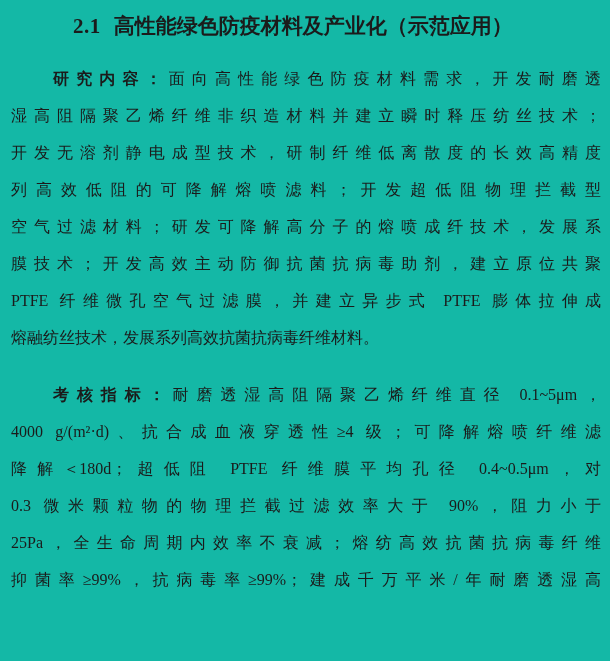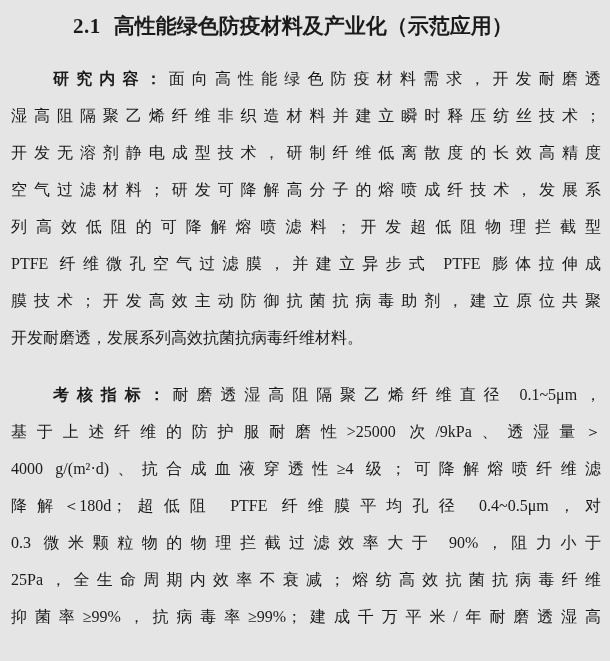--- a/index.html
+++ b/index.html
@@ -5,21 +5,21 @@
   html, body {
     margin: 0;
     padding: 0;
     background: #ffffff;
   }
   .page {
     position: relative;
     width: 610px;
     height: 661px;
     box-sizing: border-box;
-    background: #e5e5e5;
+    background: #14b8a6;
     color: #1b1b1b;
     font-family: "Liberation Serif", "DejaVu Serif", serif;
     padding: 8px 9px 0 11px;
     overflow: hidden;
   }
   .doc-title {
     font-size: 21px;
     font-weight: bold;
     line-height: 37px;
     padding-left: 62px;
@@ -56,32 +56,31 @@
   <div class="doc-title">
     <span class="title-number">2.1</span><span>高性能绿色防疫材料及产业化（示范应用）</span>
   </div>
 
   <div class="paragraph">
     <div class="line first-line">
       <span class="run-label">研究内容：</span><span>面向高性能绿色防疫材料需求，开发耐磨透</span>
     </div>
     <div class="line">湿高阻隔聚乙烯纤维非织造材料并建立瞬时释压纺丝技术；</div>
     <div class="line">开发无溶剂静电成型技术，研制纤维低离散度的长效高精度</div>
+    <div class="line">列高效低阻的可降解熔喷滤料；开发超低阻物理拦截型</div>
     <div class="line">空气过滤材料；研发可降解高分子的熔喷成纤技术，发展系</div>
-    <div class="line">列高效低阻的可降解熔喷滤料；开发超低阻物理拦截型</div>
+    <div class="line">膜技术；开发高效主动防御抗菌抗病毒助剂，建立原位共聚</div>
     <div class="line">PTFE 纤维微孔空气过滤膜，并建立异步式 PTFE 膨体拉伸成</div>
-    <div class="line">膜技术；开发高效主动防御抗菌抗病毒助剂，建立原位共聚</div>
-    <div class="line para-end">开发耐磨透，发展系列高效抗菌抗病毒纤维材料。</div>
+    <div class="line para-end">熔融纺丝技术，发展系列高效抗菌抗病毒纤维材料。</div>
   </div>
 
   <div class="paragraph second">
     <div class="line first-line">
       <span class="run-label">考核指标：</span><span>耐磨透湿高阻隔聚乙烯纤维直径 0.1~5μm，</span>
     </div>
-    <div class="line">基于上述纤维的防护服耐磨性&gt;25000 次/9kPa、透湿量＞</div>
     <div class="line">4000 g/(m²·d)、抗合成血液穿透性≥4 级；可降解熔喷纤维滤</div>
     <div class="line">降解＜180d；超低阻 PTFE 纤维膜平均孔径 0.4~0.5μm，对</div>
     <div class="line">0.3 微米颗粒物的物理拦截过滤效率大于 90%，阻力小于</div>
     <div class="line">25Pa，全生命周期内效率不衰减；熔纺高效抗菌抗病毒纤维</div>
     <div class="line">抑菌率≥99%，抗病毒率≥99%；建成千万平米/年耐磨透湿高</div>
   </div>
 
 </div>
 
 </body></html>

